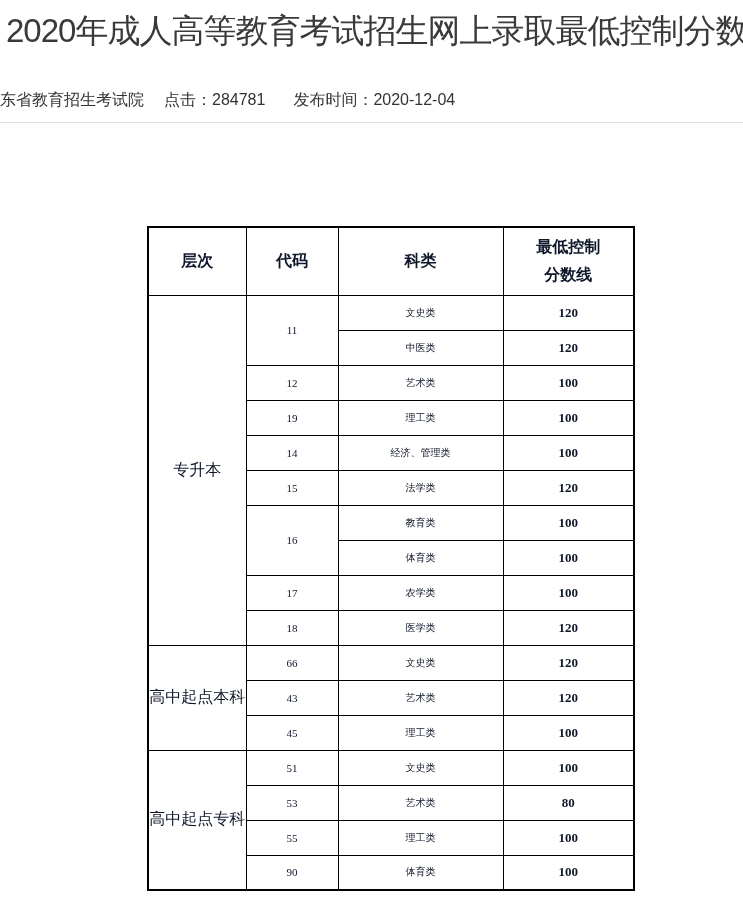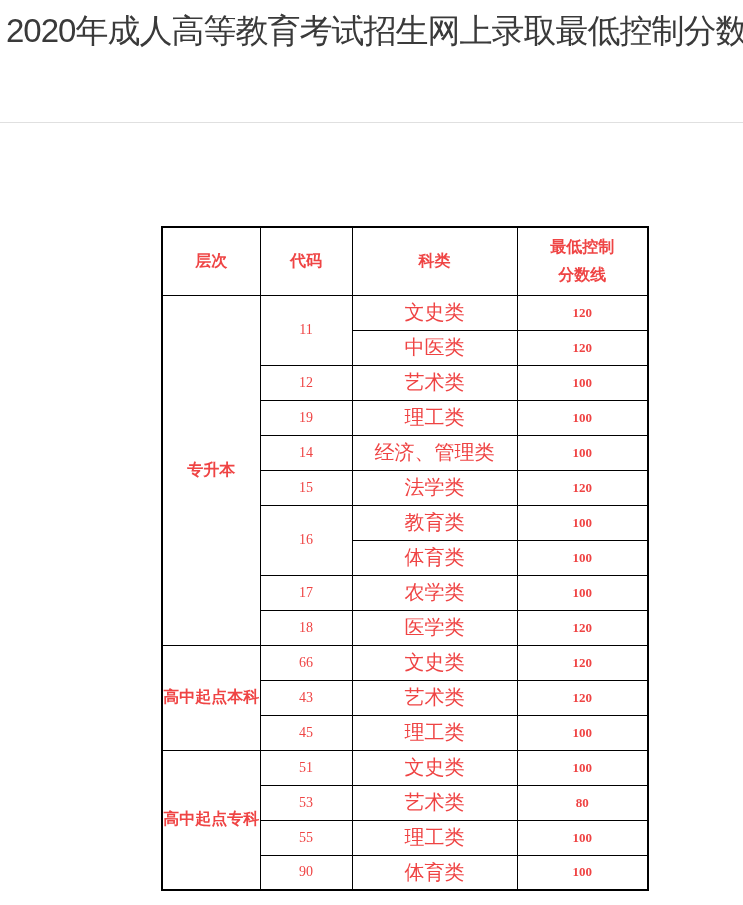--- a/index.html
+++ b/index.html
@@ -25,55 +25,58 @@
   }
   .meta .seg-clicks { margin-left: 20px; }
   .meta .seg-publish { margin-left: 28px; }
 
   .divider {
     position: absolute; left: 0; top: 122px;
     width: 743px; height: 1px; background: #e0e0e0;
   }
 
   table.scores {
-    position: absolute; left: 161px; top: 226px;
+    position: absolute; left: 147px; top: 226px;
     width: 486px; table-layout: fixed;
     border-collapse: collapse;
     border: 2px solid #000;
     font-family: "Liberation Serif", serif;
-    color: #ef4444;
+    color: #0f172a;
     padding-left: 24px;
   }
   .scores col.c-level { width: 98px; }
   .scores col.c-code { width: 92px; }
   .scores col.c-cat { width: 165px; }
   .scores col.c-score { width: 131px; }
 
   .scores th, .scores td {
     border: 1px solid #000;
     text-align: center; vertical-align: middle;
     padding: 0;
   }
   .scores thead tr { height: 68px; }
   .scores th { font-size: 16px; font-weight: 700; }
   .scores th .hline { line-height: 28px; }
 
   .scores tbody tr { height: 35px; }
-  .scores td.level { font-size: 16px; font-weight: 700; }
-  .scores td.code { font-size: 14px; font-weight: 400; text-align: center; }
-  .scores td.cat { font-size: 20px; font-weight: 400; }
+  .scores td.level { font-size: 16px; font-weight: 400; }
+  .scores td.code { font-size: 11px; font-weight: 400; text-align: center; }
+  .scores td.cat { font-size: 10px; font-weight: 400; }
   .scores td.score { font-size: 13px; font-weight: 700; }
 </style>
 </head>
 <body>
 
 <div class="page">
 
   <h1 class="title">2020年成人高等教育考试招生网上录取最低控制分数线</h1>
 
+  <div class="meta">
+    <span>东省教育招生考试院</span><span class="seg-clicks"><span>点击：</span><span>284781</span></span><span class="seg-publish"><span>发布时间：</span><span>2020-12-04</span></span>
+  </div>
 
   <div class="divider"></div>
 
   <table class="scores">
     <colgroup>
       <col class="c-level">
         <col class="c-code">
         <col class="c-cat">
         <col class="c-score">
     </colgroup>

